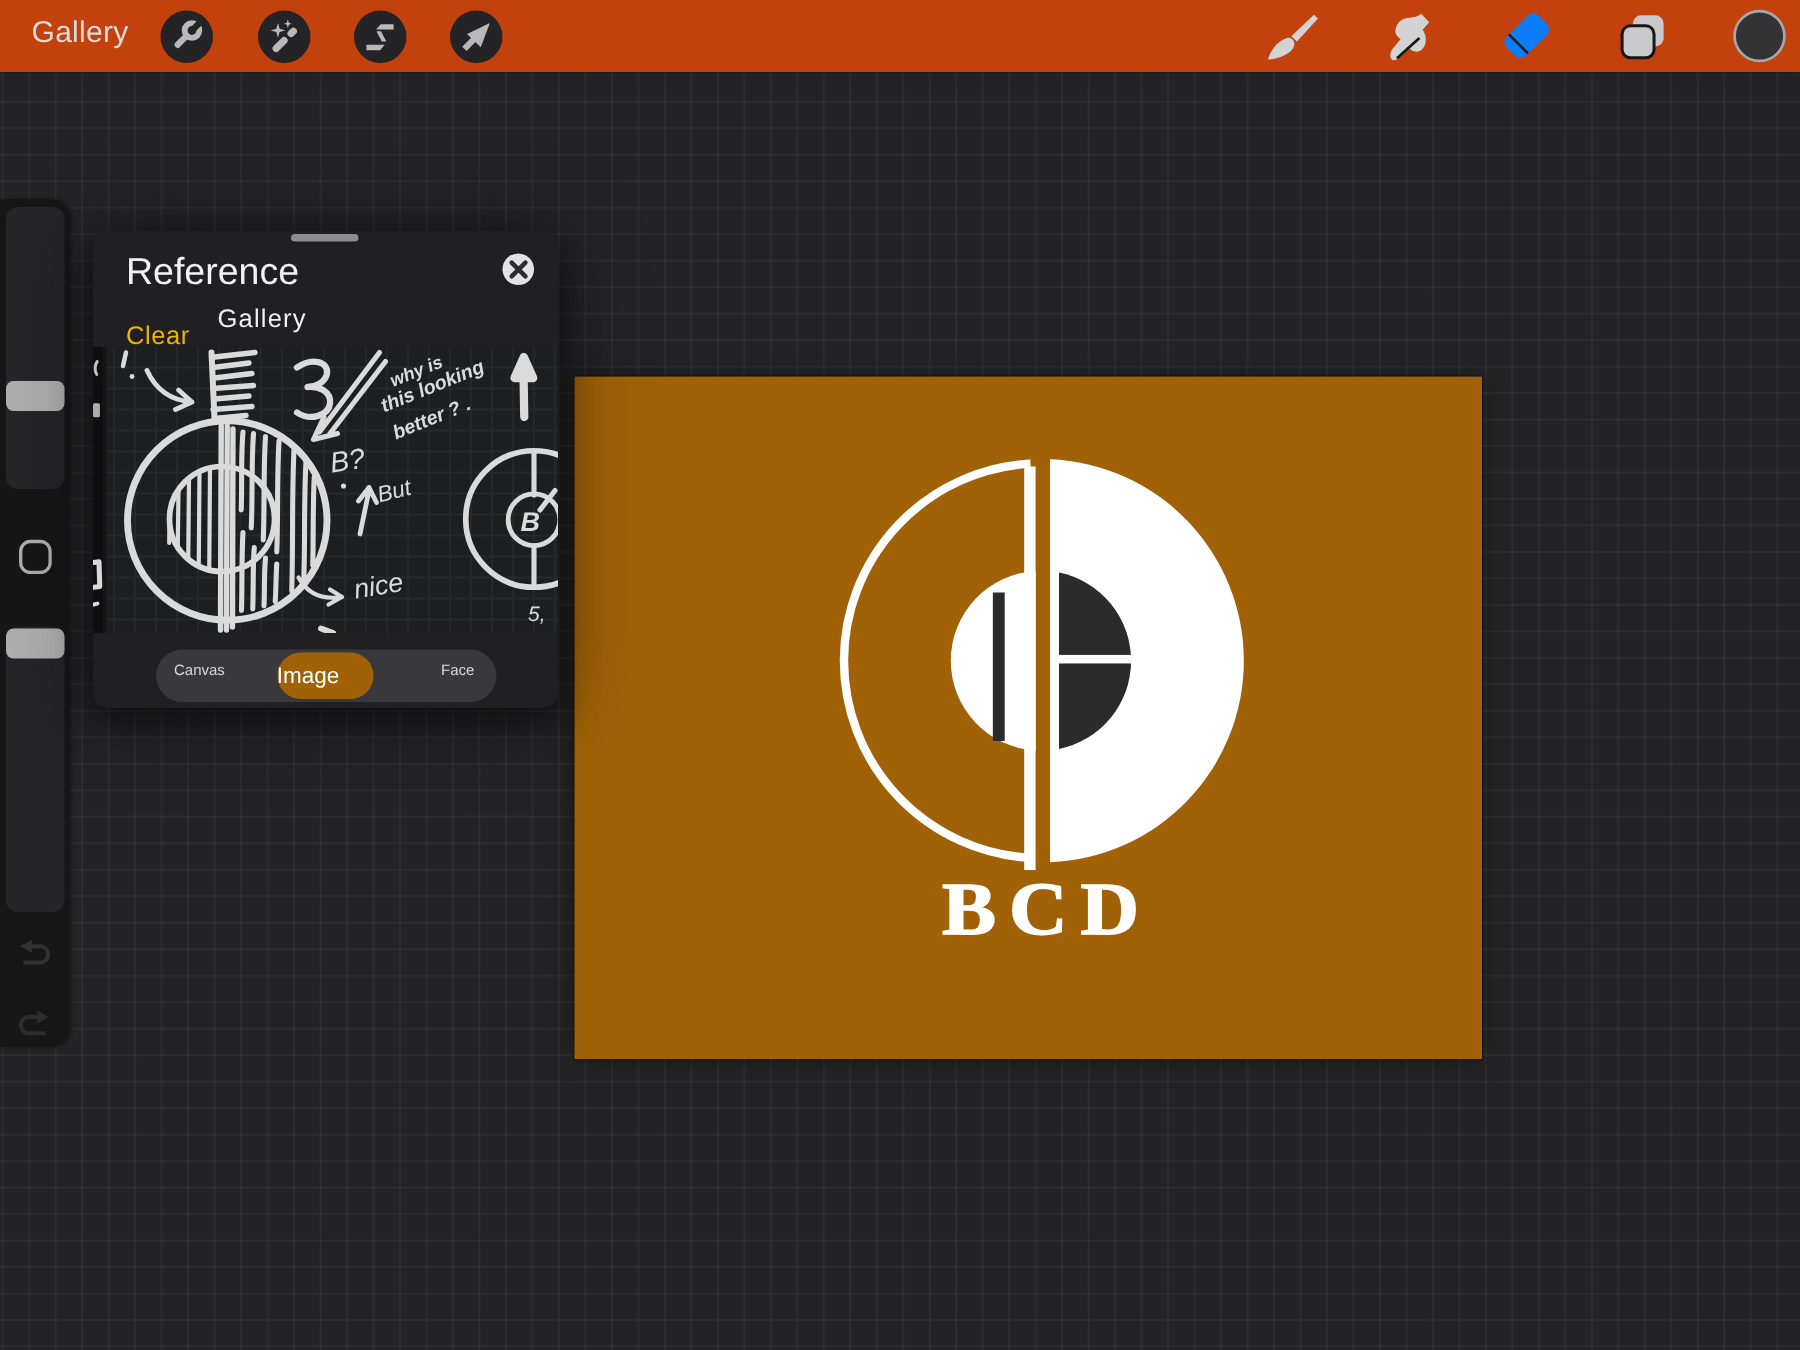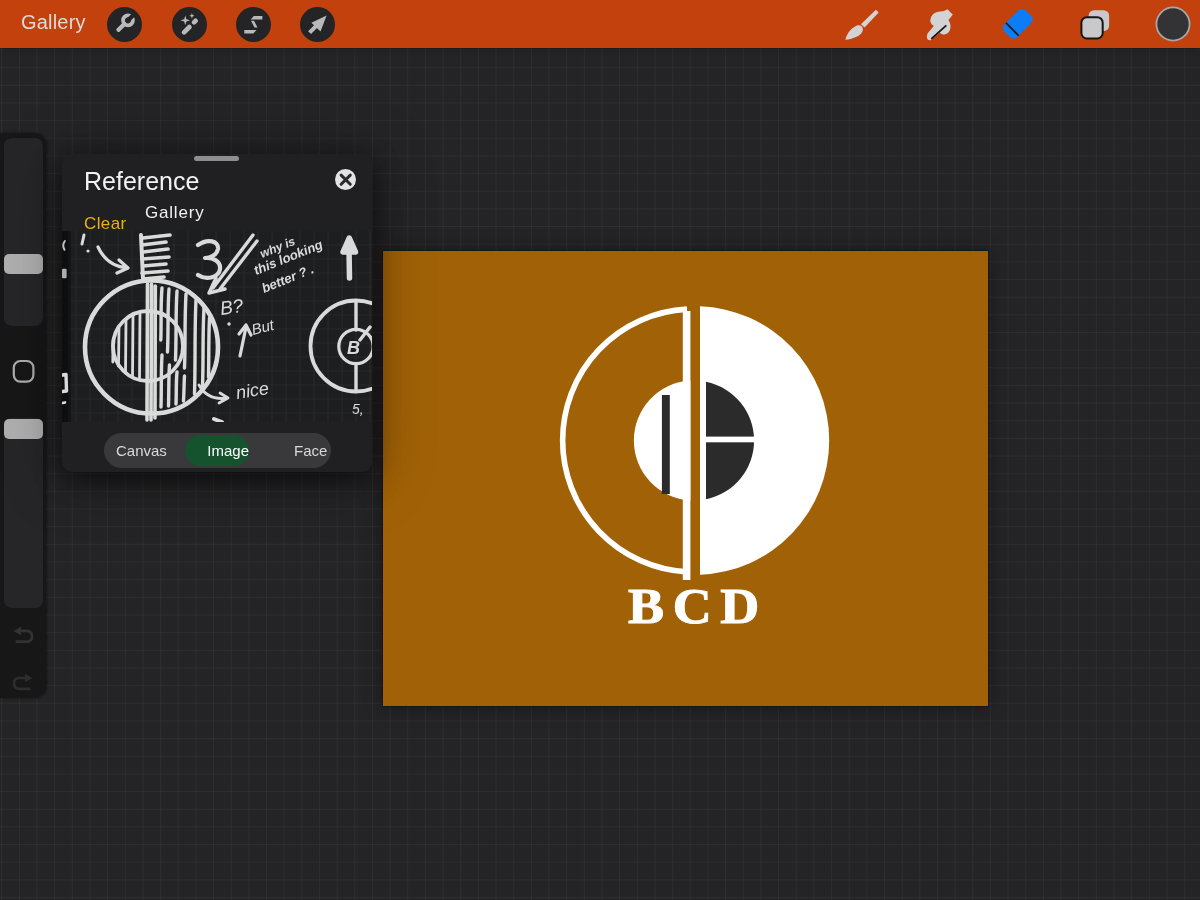--- a/index.html
+++ b/index.html
@@ -40,24 +40,24 @@
     background:#8e8e90; border-radius:2.5px; }
   #ptitle { position:absolute; left:22px; top:13px; font-size:25px; font-weight:normal; color:#f2f2f2; }
   #pclose { position:absolute; left:272.7px; top:15.4px; width:21.4px; height:21.4px; border-radius:50%;
     background:#e3e3e5; }
   #pclose svg { position:absolute; left:0; top:0; }
   #clear { position:absolute; left:22px; top:60px; font-size:17px; color:#eab308; letter-spacing:0.4px; }
   #import { position:absolute; left:83px; top:49.5px; font-size:17px; color:#f0f0f0; letter-spacing:0.8px; }
   #pimg { position:absolute; left:0px; top:77.5px; width:310px; height:191px; background:#1d1e20; overflow:hidden; }
   #tabs { position:absolute; left:42px; top:279px; width:227px; height:35.5px;
     background:#39393c; border-radius:18px; }
-  .tab { position:absolute; top:9px; font-size:15px; color:#d8d8d8; }
+  .tab { position:absolute; top:9px; font-size:10px; color:#d8d8d8; }
   #tabimage { position:absolute; left:80.5px; top:2.2px; width:64.5px; height:31.2px;
-    background:#14532d; border-radius:15.6px; color:#ffffff; font-size:15px;
-    text-align:right; line-height:31px; }
+    background:#a16207; border-radius:15.6px; color:#ffffff; font-size:15px;
+    text-align:left; line-height:31px; }
 </style>
 </head>
 <body>
   <div id="bg"></div>
 
   <div id="canvas">
     <svg width="605" height="455" viewBox="383 251 605 455">
 
       <path d="M 700 306.2 A 134.4 134.4 0 0 1 700 574.8 Z" fill="#ffffff"></path>
 

